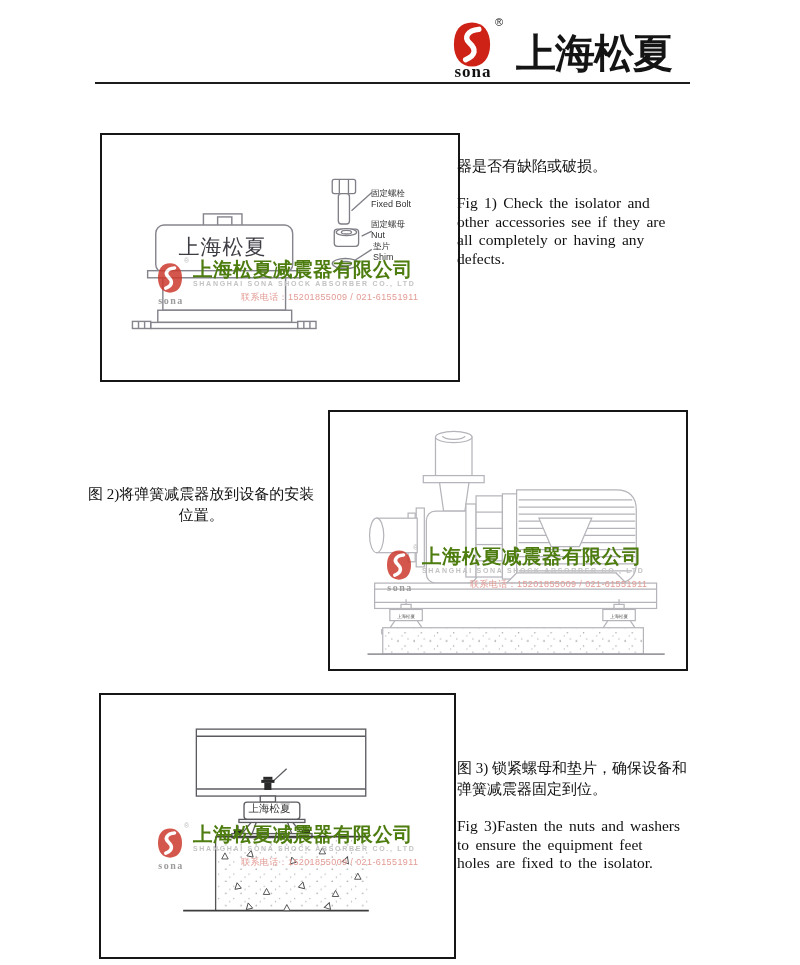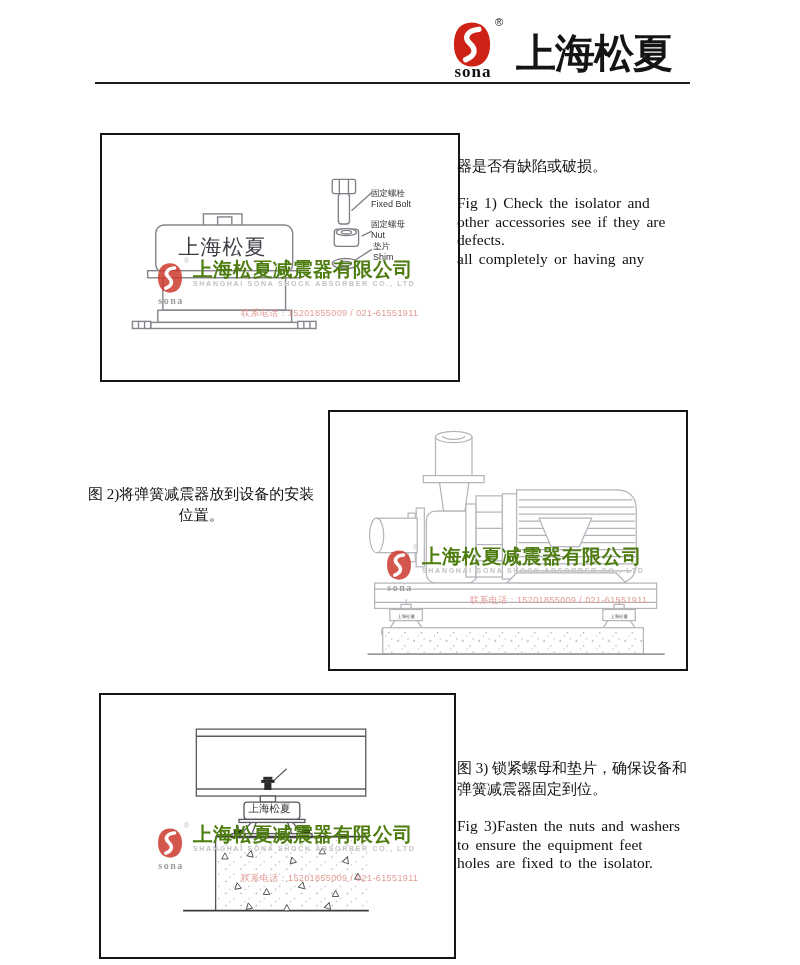--- a/index.html
+++ b/index.html
@@ -41,21 +41,21 @@
 
   
   .watermark{position:absolute;width:300px;}
   .wm-logo{position:absolute;left:0;top:6px;width:26px;height:32px;opacity:.85;}
   .wm-reg{position:absolute;left:27px;top:1px;font-size:7px;color:#bcbcbc;}
   .wm-sona{position:absolute;left:-2px;top:39px;width:32px;text-align:center;
       font-family:"Liberation Serif",serif;font-weight:700;font-size:10px;letter-spacing:1.5px;color:#9c9c9c;}
   .wm-text{margin-left:36px;}
   .wm-cn{font-size:19.5px;font-weight:600;letter-spacing:.5px;color:#4d7c0f;white-space:nowrap;}
   .wm-en{font-size:7px;font-weight:700;letter-spacing:1.7px;color:#c3c3c3;margin-top:-3px;white-space:nowrap;}
-  .wm-phone{font-size:9px;letter-spacing:.4px;color:#e39b94;margin-top:20px;margin-left:48px;white-space:nowrap;}
+  .wm-phone{font-size:9px;letter-spacing:.4px;color:#e39b94;margin-top:4px;margin-left:48px;white-space:nowrap;}
   #wm1{left:55px;top:121px;}
   #wm2{left:56px;top:131px;}
   #wm3{left:56px;top:126px;}
   .tiny-label{font-size:4.5px;fill:#555;}
 </style>
 </head>
 <body>
 
 <div class="page">
 
@@ -133,22 +133,22 @@
     </div>
   </div>
 
   <div class="caption" id="cap1">
     <div class="cap-cn">
       <div>器是否有缺陷或破损。</div>
     </div>
     <div class="cap-en">
       <div>Fig 1) Check the isolator and</div>
       <div>other accessories see if they are</div>
+      <div>all completely or having any</div>
       <div>defects.</div>
-      <div>all completely or having any</div>
     </div>
   </div>
 
   <div class="caption" id="cap2">
     <div class="cap-cn">
       <div>图 2)将弹簧减震器放到设备的安装</div>
       <div>位置。</div>
     </div>
   </div>
 

